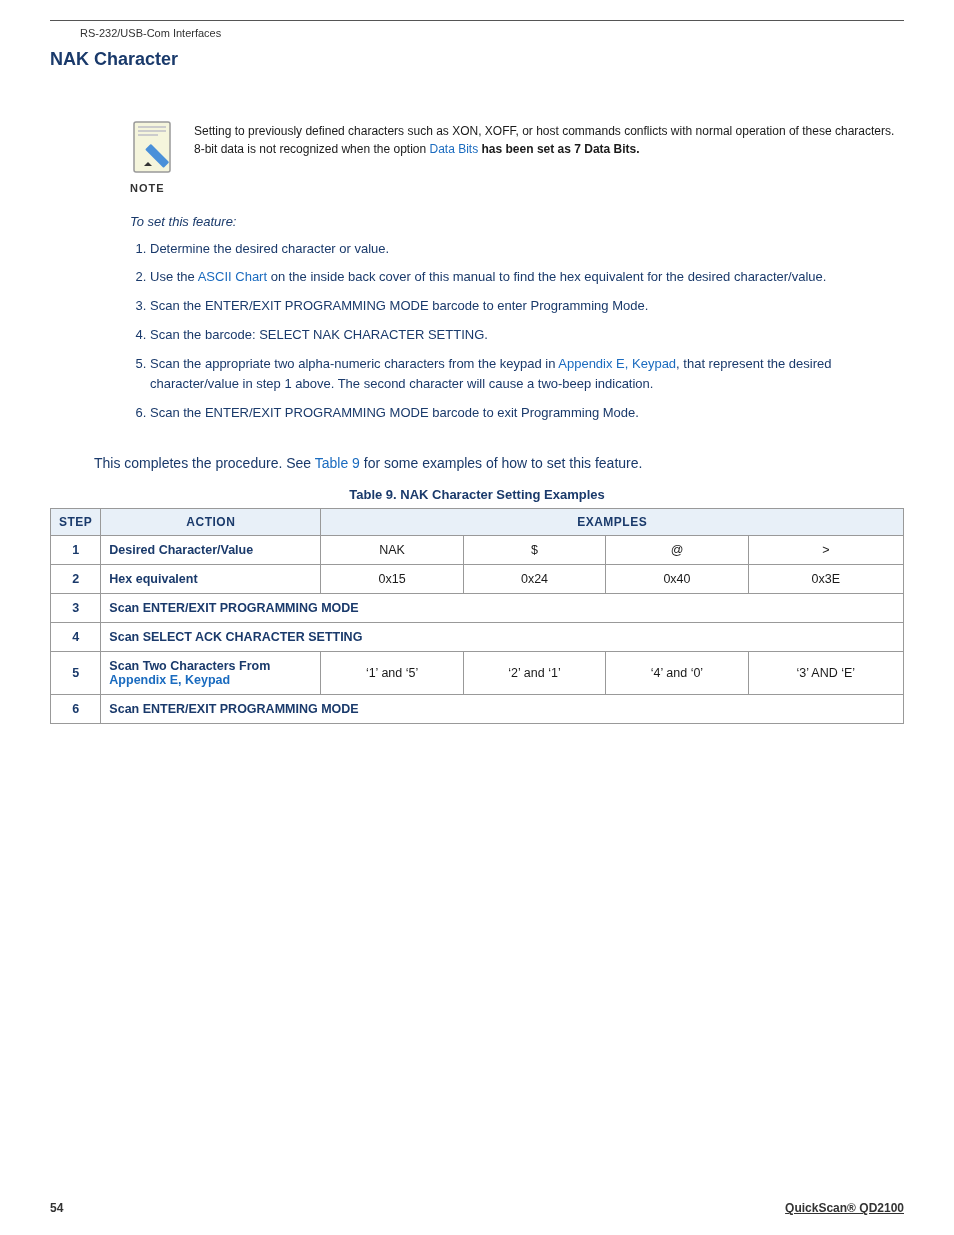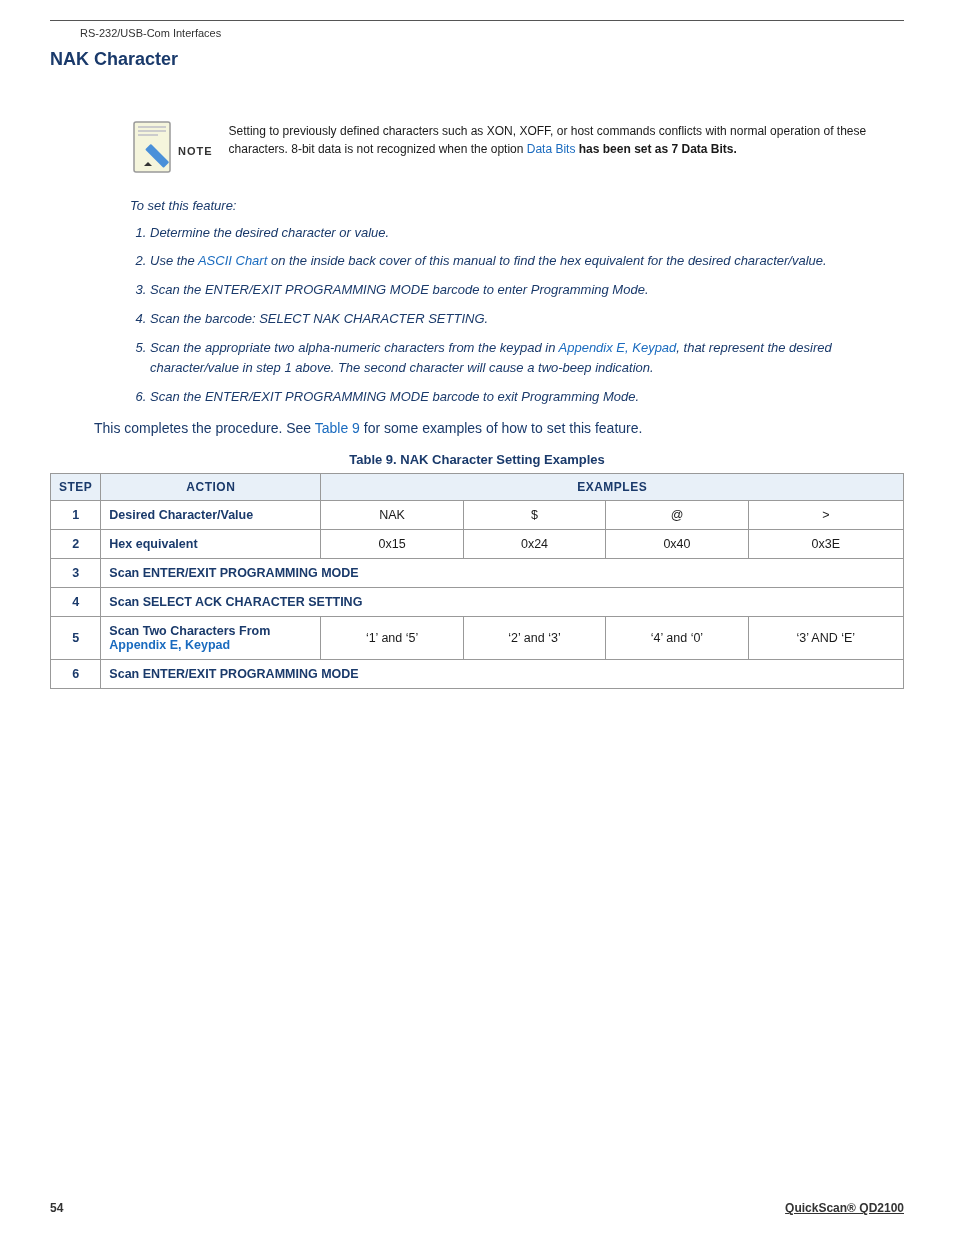--- a/index.html
+++ b/index.html
@@ -44,22 +44,21 @@
     .note-box {
       display: flex;
       align-items: flex-start;
       margin-left: 80px;
       margin-bottom: 20px;
       gap: 16px;
     }
 
     .note-icon-container {
       display: flex;
-      flex-direction: row;
-      align-items: center;
+      flex-direction: column;
       flex-shrink: 0;
     }
 
     .note-icon {
       width: 48px;
       height: 58px;
       position: relative;
     }
 
     .note-icon svg {
@@ -94,22 +93,21 @@
     .to-set {
       font-size: 13px;
       color: #1a3a6b;
       font-style: italic;
       margin-left: 80px;
       margin-bottom: 10px;
     }
 
     .steps-list {
       margin-left: 80px;
-      margin-bottom: 12px;
-      font-style: italic;
+      margin-bottom: 31px;
     }
 
     .steps-list li {
       color: #1a3a6b;
       font-size: 13px;
       line-height: 1.6;
       margin-bottom: 8px;
       margin-left: 20px;
     }
 
@@ -307,21 +305,21 @@
     <tr>
       <td class="step-num">4</td>
       <td class="action-cell wide-cell" colspan="5">Scan SELECT ACK CHARACTER SETTING</td>
     </tr>
     <tr>
       <td class="step-num">5</td>
       <td class="action-cell">
         <span>Scan Two Characters From </span><a class="link">Appendix E, Keypad</a>
       </td>
       <td class="example-cell">‘1’ and ‘5’</td>
-      <td class="example-cell">‘2’ and ‘3’</td>
+      <td class="example-cell">‘2’ and ‘1’</td>
       <td class="example-cell">‘4’ and ‘0’</td>
       <td class="example-cell">‘3’ AND ‘E’</td>
     </tr>
     <tr>
       <td class="step-num">6</td>
       <td class="action-cell wide-cell" colspan="5">Scan ENTER/EXIT PROGRAMMING MODE</td>
     </tr>
   </tbody>
 </table>
 

